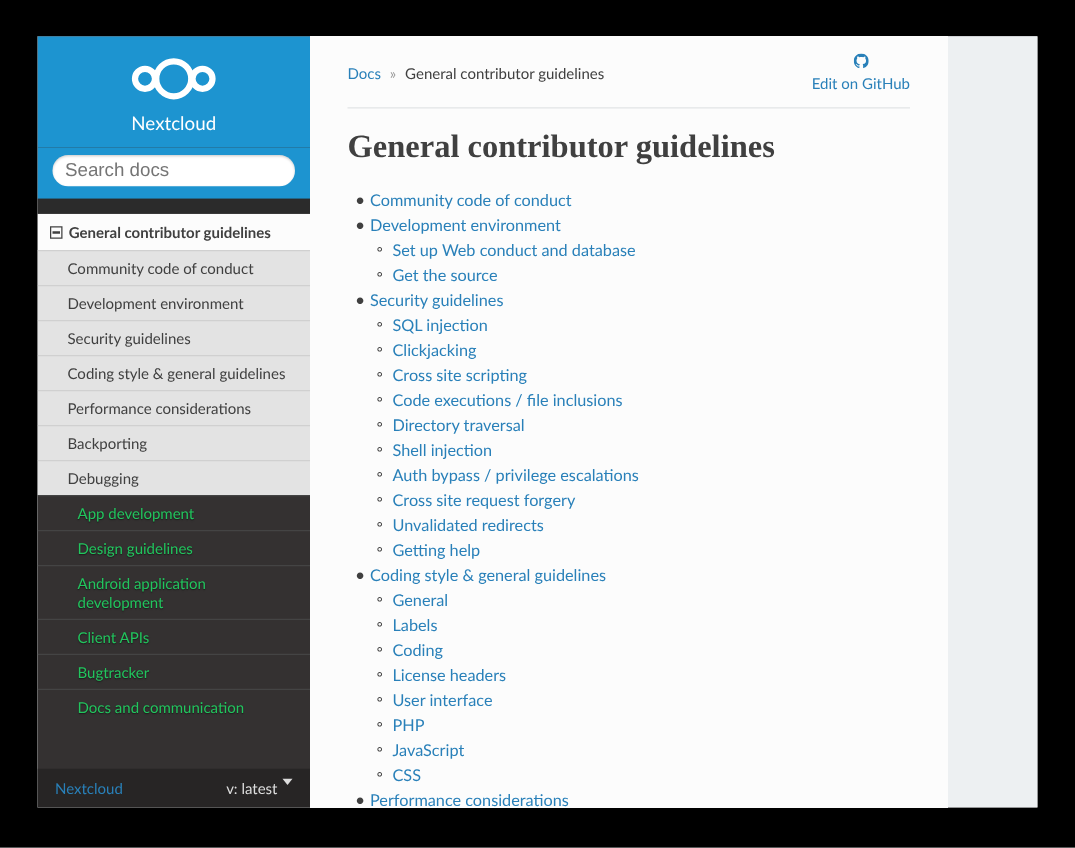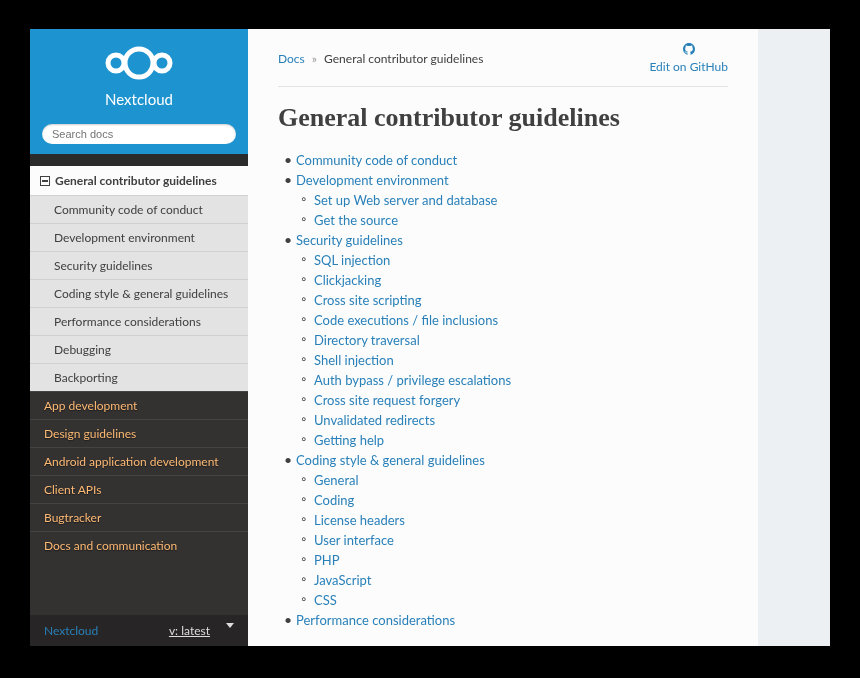--- a/index.html
+++ b/index.html
@@ -2,34 +2,34 @@
 <html><head>
 <meta charset="utf-8">
 <style>
 * { margin: 0; padding: 0; box-sizing: border-box; }
 body { font-family: "Lato", Arial, sans-serif; font-size: 14px; background: #000; }
 .frame { width: 860px; height: 678px; margin: 0 auto; background: #000; position: relative; }
 .viewport { position: absolute; left: 30px; top: 29px; width: 800px; height: 617px; background: #edf0f2; display: flex; overflow: hidden; }
 .sidebar { width: 218px; background: #343131; display: flex; flex-direction: column; }
 .sidebar-header { background: #1d94d0; padding: 12px 15px 10px; text-align: center; }
 .search-wrap { padding: 6px 12px 10px; background: #1d94d0; }
-.search-input { width: 100%; border: none; border-radius: 50px; padding: 4px 10px; font-size: 11px; outline: none; box-shadow: inset 0 1px 2px rgba(0,0,0,.2); }
+.search-input { width: 100%; border: none; border-radius: 50px; padding: 4px 10px; font-size: 15px; outline: none; box-shadow: inset 0 1px 2px rgba(0,0,0,.2); }
 .search-bottom-strip { height: 12px; background: #2b2b2b; }
 .nav { flex: 1; overflow-y: auto; }
 .nav-current { background: #fcfcfc; }
 .nav-current-header { display: flex; align-items: center; padding: 7px 10px; font-size: 12px; color: #404040; font-weight: bold; }
 .minus-icon { width: 10px; height: 10px; display: inline-block; margin-right: 5px; position: relative; border: 1px solid #404040; }
 .minus-icon::after { content: ""; position: absolute; left: 1px; right: 1px; top: 3px; height: 2px; background: #404040; }
 .nav-sub { background: #e3e3e3; }
 .nav-sub-item { padding: 6px 10px 6px 24px; font-size: 12px; color: #404040; border-top: 1px solid #d0d0d0; cursor: pointer; }
 .nav-sub-item:first-child { border-top: 1px solid #d0d0d0; }
-.nav-dark-item { padding: 6px 14px; font-size: 12px; color: #fdba74; text-shadow: 0 1px 1px rgba(0,0,0,0.5); border-top: 1px solid #444; cursor: pointer; }
+.nav-dark-item { padding: 6px 32px; font-size: 12px; color: #22c55e; text-shadow: 0 1px 1px rgba(0,0,0,0.5); border-top: 1px solid #444; cursor: pointer; }
 .version-bar { background: #272525; padding: 8px 14px; display: flex; justify-content: space-between; align-items: center; font-size: 12px; }
 .version-bar a { color: #2980b9; text-decoration: none; }
-.version-right { color: #ddd; display: flex; align-items: flex-start; gap: 16px; text-decoration: underline; }
+.version-right { color: #ddd; display: flex; align-items: flex-start; gap: 4px; }
 .caret-down { display: inline-block; width: 0; height: 0; border-left: 4px solid transparent; border-right: 4px solid transparent; border-top: 5px solid #ddd; }
 .content { flex: 1; background: #fcfcfc; overflow-y: auto; padding: 0 30px 20px; }
 .right-pad { width: 72px; background: #edf0f2; }
 .breadcrumb-row { display: flex; justify-content: space-between; align-items: center; padding: 14px 0 6px; font-size: 12px; color: #404040; }
 .breadcrumb-row a { color: #2980b9; text-decoration: none; }
 .breadcrumb-sep { margin: 0 4px; color: #999; }
 .edit-link { color: #2980b9; display: flex; align-items: center; gap: 4px; flex-direction: column; }
 hr.bcr { border: none; border-top: 1px solid #e1e4e5; margin: 6px 0 16px; }
 h1 { font-family: "Roboto Slab", Georgia, serif; font-weight: 700; font-size: 26px; color: #404040; margin-bottom: 18px; }
 .toc ul { list-style: none; padding-left: 0; }
@@ -70,22 +70,22 @@
           <div class="nav-current-header">
             <span class="minus-icon"></span>
             <span>General contributor guidelines</span>
           </div>
           <div class="nav-sub" id="nav-sub">
               <div class="nav-sub-item">Community code of conduct</div>
               <div class="nav-sub-item">Development environment</div>
               <div class="nav-sub-item">Security guidelines</div>
               <div class="nav-sub-item">Coding style &amp; general guidelines</div>
               <div class="nav-sub-item">Performance considerations</div>
+              <div class="nav-sub-item">Backporting</div>
               <div class="nav-sub-item">Debugging</div>
-              <div class="nav-sub-item">Backporting</div>
             </div>
         </div>
         <div id="nav-dark">
             <div class="nav-dark-item">App development</div>
             <div class="nav-dark-item">Design guidelines</div>
             <div class="nav-dark-item">Android application development</div>
             <div class="nav-dark-item">Client APIs</div>
             <div class="nav-dark-item">Bugtracker</div>
             <div class="nav-dark-item">Docs and communication</div>
           </div>
@@ -112,37 +112,38 @@
             </svg>
           <span>Edit on GitHub</span>
         </a>
       </div>
       <hr class="bcr">
       <h1>General contributor guidelines</h1>
       <nav class="toc">
         <ul id="toc-root">
             <li><a href="#">Community code of conduct</a></li>
             <li><a href="#">Development environment</a><ul>
-                <li><a href="#">Set up Web server and database</a></li>
+                <li><a href="#">Set up Web conduct and database</a></li>
                 <li><a href="#">Get the source</a></li>
               </ul></li>
             <li><a href="#">Security guidelines</a><ul>
                 <li><a href="#">SQL injection</a></li>
                 <li><a href="#">Clickjacking</a></li>
                 <li><a href="#">Cross site scripting</a></li>
                 <li><a href="#">Code executions / file inclusions</a></li>
                 <li><a href="#">Directory traversal</a></li>
                 <li><a href="#">Shell injection</a></li>
                 <li><a href="#">Auth bypass / privilege escalations</a></li>
                 <li><a href="#">Cross site request forgery</a></li>
                 <li><a href="#">Unvalidated redirects</a></li>
                 <li><a href="#">Getting help</a></li>
               </ul></li>
             <li><a href="#">Coding style &amp; general guidelines</a><ul>
                 <li><a href="#">General</a></li>
+                <li><a href="#">Labels</a></li>
                 <li><a href="#">Coding</a></li>
                 <li><a href="#">License headers</a></li>
                 <li><a href="#">User interface</a></li>
                 <li><a href="#">PHP</a></li>
                 <li><a href="#">JavaScript</a></li>
                 <li><a href="#">CSS</a></li>
               </ul></li>
             <li><a href="#">Performance considerations</a></li>
           </ul>
       </nav>

